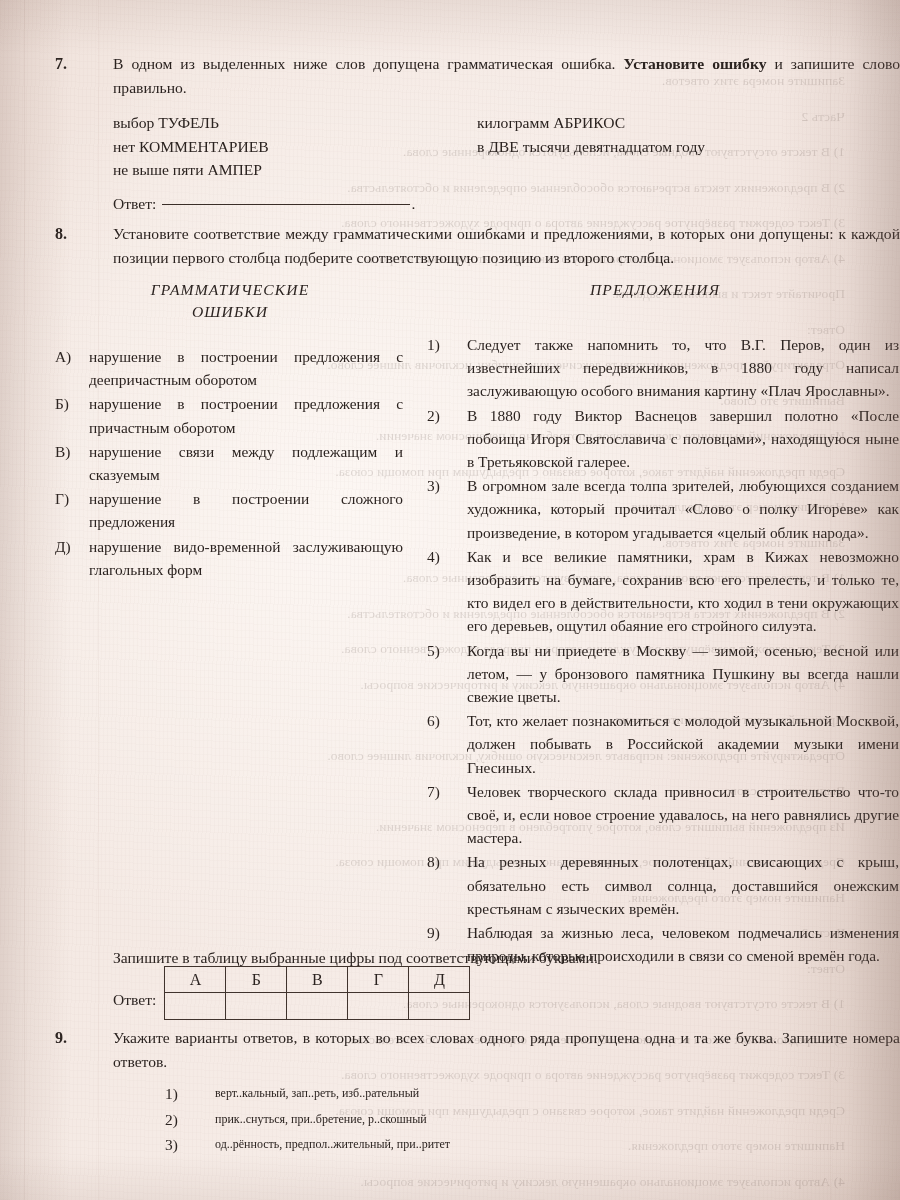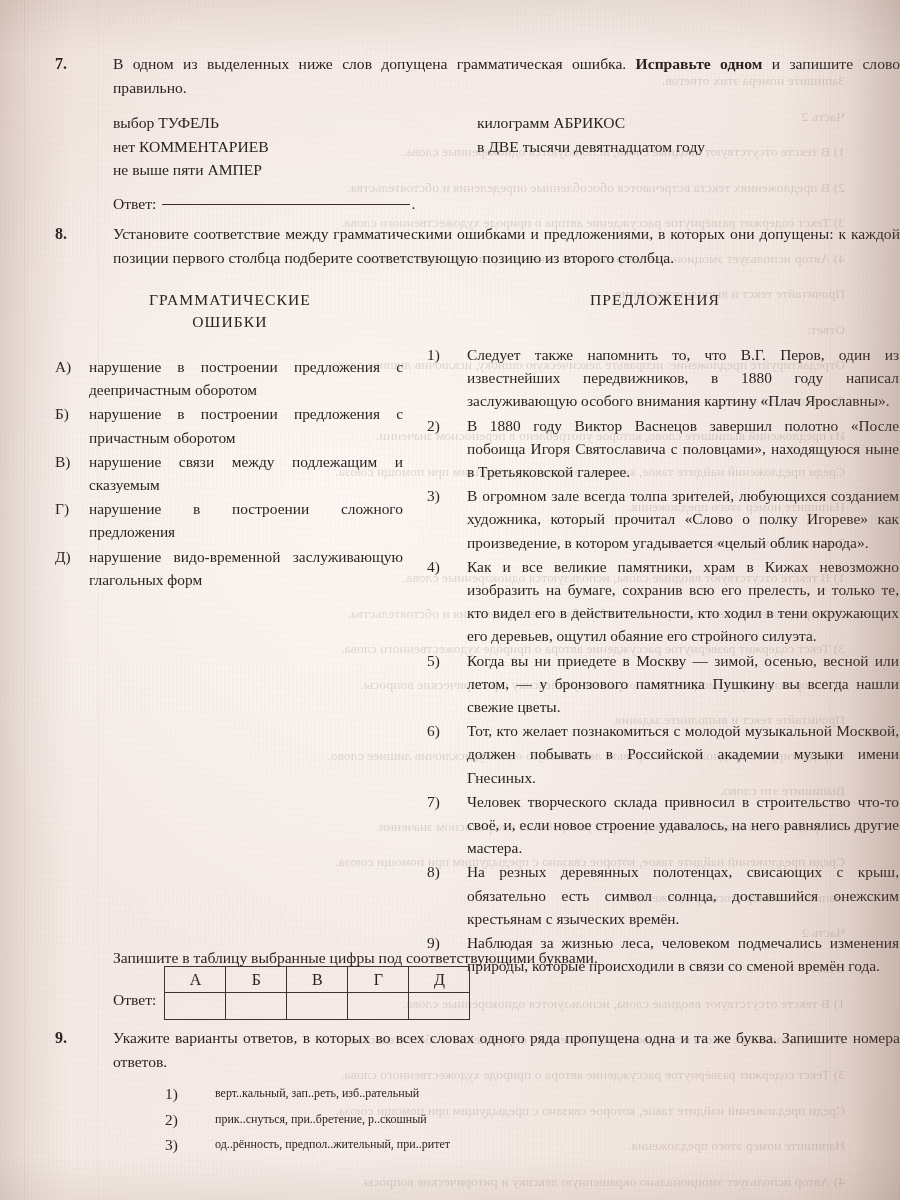--- a/index.html
+++ b/index.html
@@ -155,22 +155,23 @@
   .answer-rule {
     display: inline-block;
     width: 248px;
     border-bottom: 1.4px solid #3a2e28;
     margin: 0 1px 4px 6px;
   }
 
   
   .t8-heads {
     position: relative;
-    margin-top: 20px;
+    margin-top: 10px;
     height: 52px;
+    font-style: italic;
   }
   .t8-head {
     position: absolute;
     font-size: 15.6px;
     line-height: 22px;
     letter-spacing: 1.1px;
     text-align: center;
   }
   .t8-head.left { left: 10px; width: 330px; }
   .t8-head.right { left: 400px; width: 400px; }
@@ -318,21 +319,21 @@
       <p>4) Автор использует эмоционально окрашенную лексику и риторические вопросы.</p>
 
     </div>
   </div>
 
   <div class="content">
 
     <div class="task" style="top:52px;">
       <div class="task-num">7.</div>
       <div class="task-body">
-        <p class="stem"><span>В одном из выделенных ниже слов допущена грамматическая ошибка. </span><b>Исправьте одном</b><span> и запишите слово правильно.</span></p>
+        <p class="stem"><span>В одном из выделенных ниже слов допущена грамматическая ошибка. </span><b>Установите ошибку</b><span> и запишите слово правильно.</span></p>
 
         <div class="t7-words">
           <div class="t7-col-left">
             <div>выбор ТУФЕЛЬ</div>
             <div>нет КОММЕНТАРИЕВ</div>
             <div>не выше пяти АМПЕР</div>
           </div>
           <div class="t7-col-right">
             <div>килограмм АБРИКОС</div>
             <div>в ДВЕ тысячи девятнадцатом году</div>

